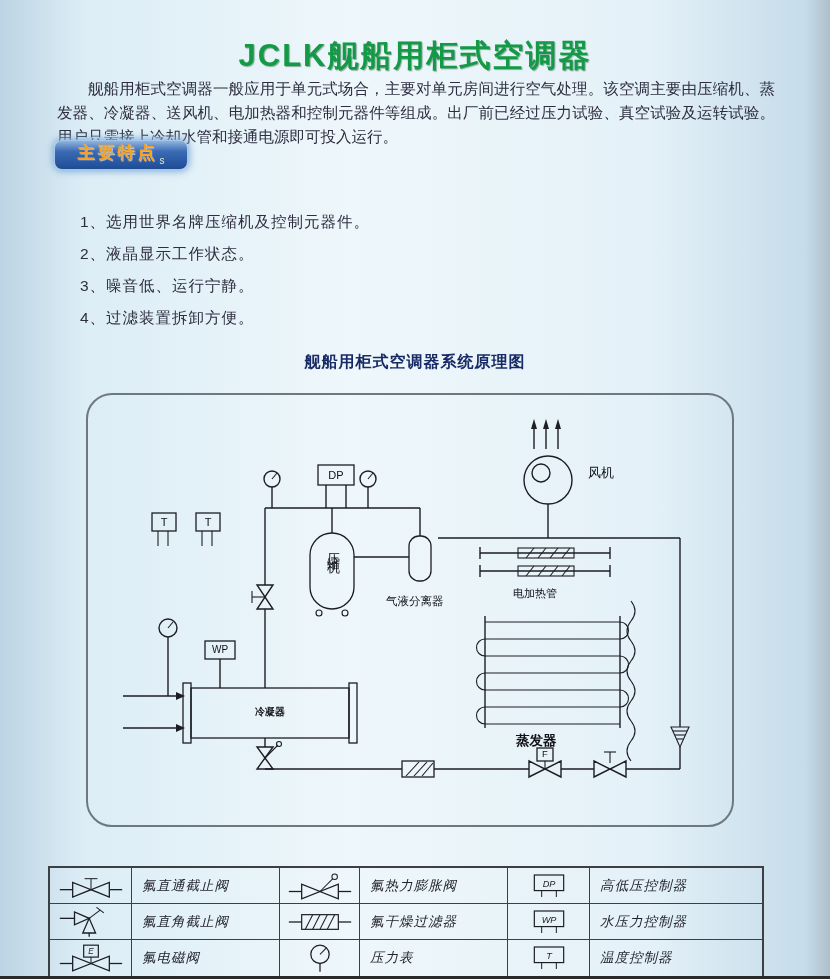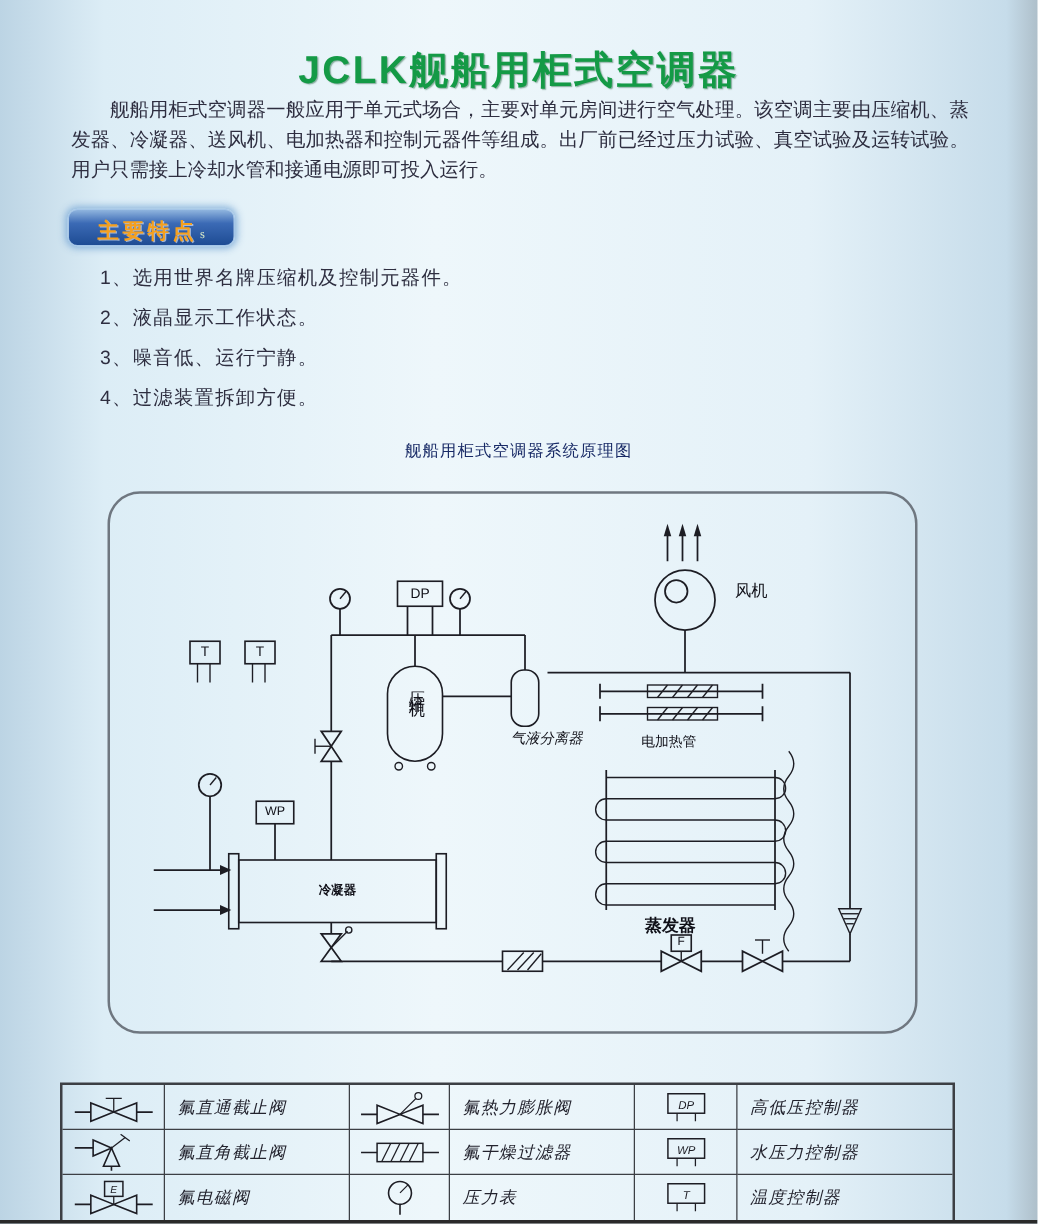--- a/index.html
+++ b/index.html
@@ -13,49 +13,49 @@
   .main-title{
     position:absolute;top:14px;left:0;width:100%;text-align:center;
     font-size:31px;font-weight:900;letter-spacing:2px;color:#149a46;
     text-shadow:1px 1px 1px rgba(8,80,40,.45);
   }
   .intro{
     position:absolute;top:61px;left:57px;width:718px;
     font-size:15.5px;line-height:1.58;text-align:justify;text-indent:2em;color:#2e2e40;
   }
   .feature-banner{
-    position:absolute;top:167px;left:54px;width:132px;height:28px;
+    position:absolute;top:140px;left:54px;width:132px;height:28px;
     background:linear-gradient(180deg,#8fb4de 0%,#3b6ab5 38%,#1e4c94 100%);
     border:1px solid #a5c6e8;border-radius:8px;
     box-shadow:0 0 6px 2px rgba(125,170,215,.85);
-    display:flex;align-items:flex-end;justify-content:center;font-family:Liberation Serif, serif;
+    display:flex;align-items:flex-start;justify-content:center;
   }
   .feature-banner .txt{
     font-size:17px;font-weight:bold;color:#f6a01d;letter-spacing:3px;
     text-shadow:1px 1px 0 rgba(255,255,255,.55);
   }
   .feature-banner .sfx{font-size:10px;color:#dcedc8;margin-left:2px;align-self:flex-end;padding-bottom:3px;}
   .features{position:absolute;top:212px;left:80px;font-size:15.5px;color:#2e2e40;}
   .features .item{margin-bottom:11px;letter-spacing:1px;}
   .diagram-title{
     position:absolute;top:352px;left:0;width:100%;text-align:center;
-    font-size:13px;font-weight:normal;color:#182a66;letter-spacing:1px;
+    font-size:16px;font-weight:bold;color:#182a66;letter-spacing:1px;
   }
   .diagram-box{
     position:absolute;top:393px;left:86px;width:644px;height:430px;
     border:2px solid #6f7780;border-radius:26px;
   }
   .diagram-box svg{position:absolute;top:0;left:0;}
   .dlabel{position:absolute;color:#101018;white-space:nowrap;}
   .lab-fan{left:500px;top:69px;font-size:13px;}
   .lab-dp{left:230px;top:70px;width:36px;height:20px;line-height:20px;text-align:center;font-size:11px;}
   .lab-t1{left:64px;top:118px;width:24px;height:18px;line-height:18px;text-align:center;font-size:11px;}
   .lab-t2{left:108px;top:118px;width:24px;height:18px;line-height:18px;text-align:center;font-size:11px;}
   .lab-comp{left:234px;top:147px;width:20px;writing-mode:vertical-rl;letter-spacing:4px;font-size:13px;}
-  .lab-sep{left:298px;top:188px;width:80px;text-align:right;font-size:11.5px;font-style:italic;}
+  .lab-sep{left:298px;top:199px;width:80px;text-align:left;font-size:11.5px;}
   .lab-heater{left:425px;top:191px;font-size:11px;}
   .lab-evap{left:428px;top:337px;font-size:13.5px;font-weight:bold;}
   .lab-cond{left:140px;top:310px;width:84px;text-align:center;font-size:10px;font-weight:bold;}
   .lab-wp{left:117px;top:246px;width:30px;height:18px;line-height:18px;text-align:center;font-size:10px;}
   .lab-f{left:449px;top:352px;width:16px;height:14px;line-height:14px;text-align:center;font-size:9.5px;}
   .legend{
     position:absolute;top:866px;left:48px;width:712px;height:108px;
     border:2px solid #3c3f44;
     display:grid;grid-template-columns:82px 148px 80px 148px 82px 172px;grid-template-rows:36px 36px 36px;
     background:transparent;

